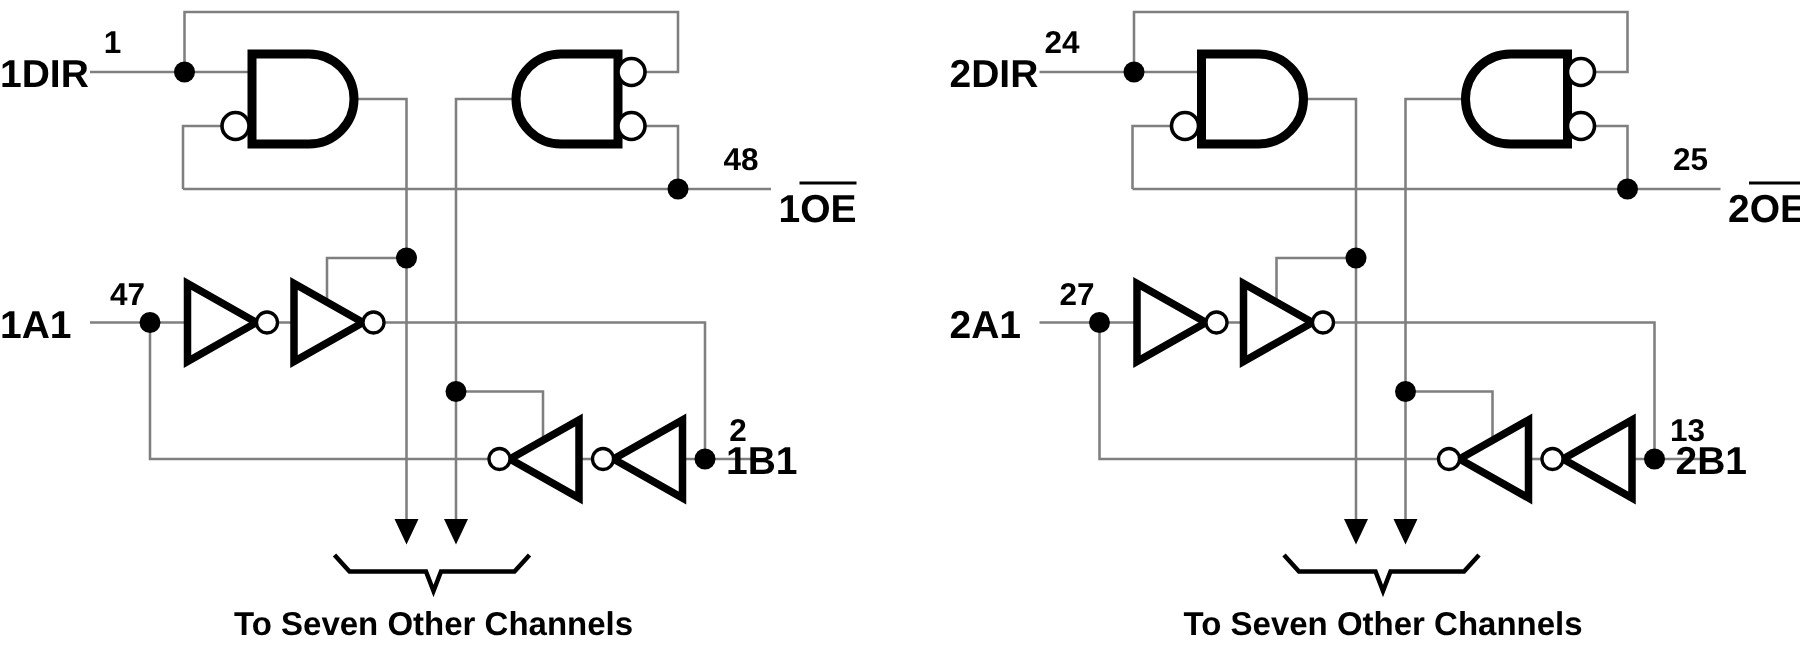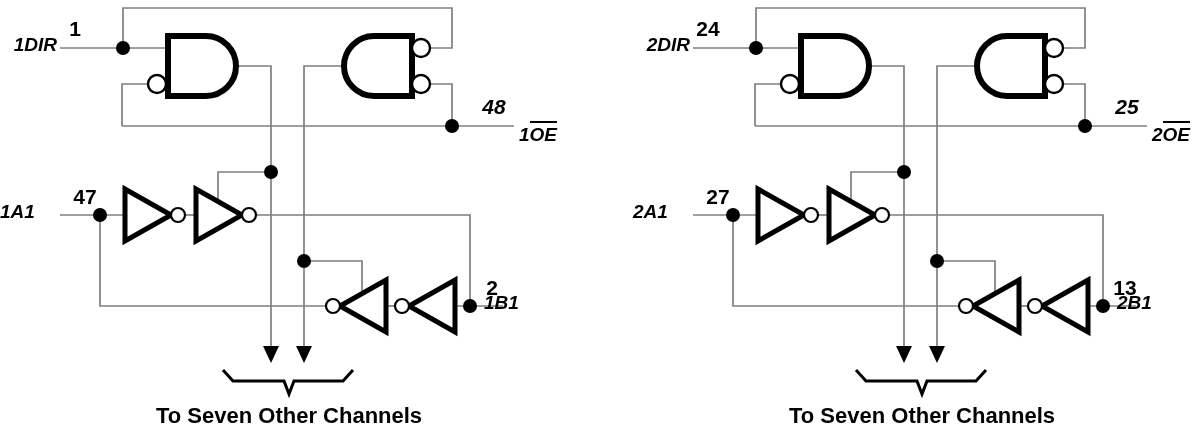--- a/index.html
+++ b/index.html
@@ -9,26 +9,26 @@
   .wire{stroke:var(--wire,#7f7f7f);stroke-width:1.7;fill:none;}
   .gate{stroke:var(--ink,#000);stroke-width:6;fill:#fff;stroke-linejoin:miter;}
   .tri{stroke:var(--ink,#000);stroke-width:5;fill:#fff;stroke-linejoin:miter;}
   .bubble{stroke:var(--ink,#000);stroke-width:2.4;fill:#fff;}
   .bubble-sm{stroke-width:2.2;}
   .dot{fill:var(--ink,#000);}
   .arrow{fill:var(--ink,#000);}
   .brace{stroke:var(--ink,#000);stroke-width:3;fill:none;stroke-linejoin:miter;stroke-linecap:butt;}
   .channel-labels{position:absolute;top:0;left:0;width:0;height:0;}
   .ch2{left:633px;}
-  .lbl{position:absolute;font-size:19px;font-weight:700;line-height:1.1;white-space:nowrap;font-style:italic;}
+  .lbl{position:absolute;font-size:26px;font-weight:700;line-height:1.1;white-space:nowrap;}
   .pin{position:absolute;font-size:21px;font-weight:700;line-height:1.1;text-align:center;white-space:nowrap;}
   .dir-label{left:0;top:35px;width:57px;text-align:right;}
   .dir-pin{left:60px;top:17px;width:30px;}
   .oe-label{left:519px;top:125px;}
-  .oe-pin{left:479px;top:95px;width:30px;font-style:italic;}
+  .oe-pin{left:479px;top:95px;width:30px;}
   .a-label{left:0;top:202px;width:55px;}
   .a-pin{left:70px;top:185px;width:30px;}
   .b-label{left:484px;top:293px;}
   .b-pin{left:477px;top:276px;width:30px;}
   .ovl{border-top:2.4px solid var(--ink,#000);padding-top:1px;}
   .caption{position:absolute;left:156px;top:404px;width:322px;text-align:left;
            font-size:22px;font-weight:700;line-height:1.1;white-space:nowrap;}
 </style>
 </head>
 <body>

